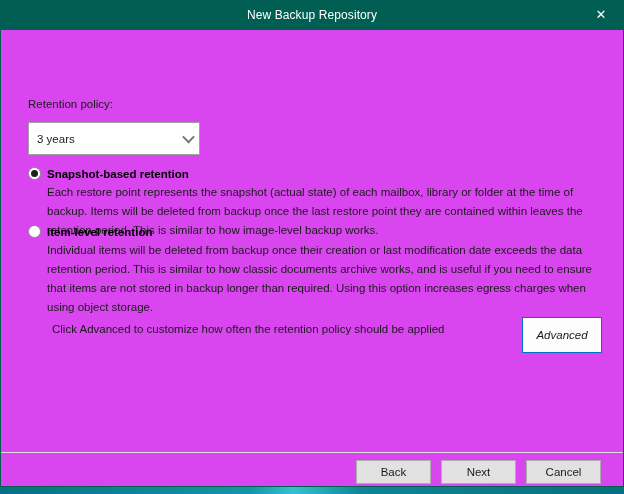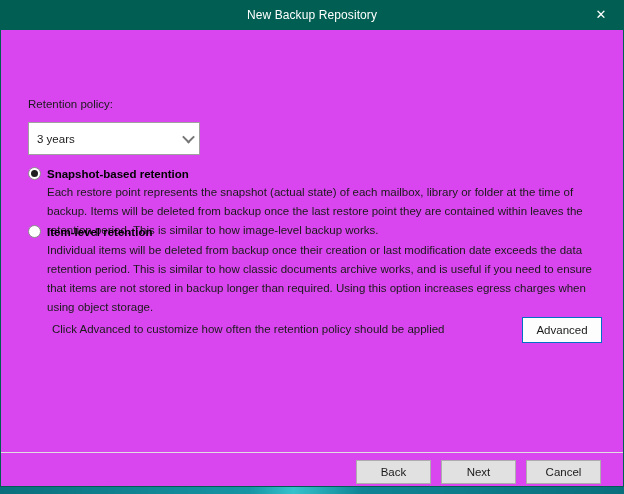--- a/index.html
+++ b/index.html
@@ -76,23 +76,23 @@
     margin:3px 0 0 19px; width:553px;
     font-size:11.5px; line-height:19px; color:#1a1a1a;
   }
   
   .advanced-hint {
     position:absolute; top:323px; left:27px;
     font-size:11.5px; color:#1a1a1a;margin-left:24px;
   }
   .advanced-btn {
     position:absolute; top:317px; left:521px;
-    width:80px; height:26px;
+    width:80px; height:36px;
     background:#fdfdfd; border:1px solid #0072c6;
-    font-family:inherit; font-size:11.5px; color:#1a1a1a; cursor:pointer;
+    font-family:inherit; font-size:11.5px; color:#1a1a1a; cursor:pointer;font-style:italic;
   }
   
   .footer-sep {
     position:absolute; top:452px; left:0; right:0; height:1px; background:#dfdfdf;
   }
   .btn {
     position:absolute; top:460px; width:75px; height:24px;
     background:#e1e1e1; border:1px solid #adadad;
     font-family:inherit; font-size:11.5px; color:#1a1a1a; cursor:pointer;
   }

